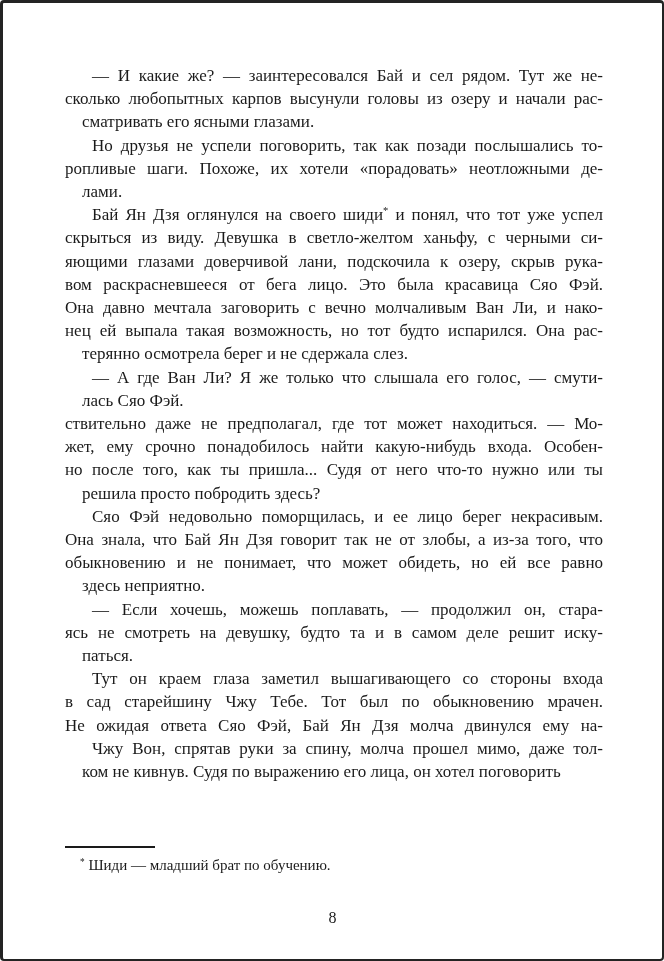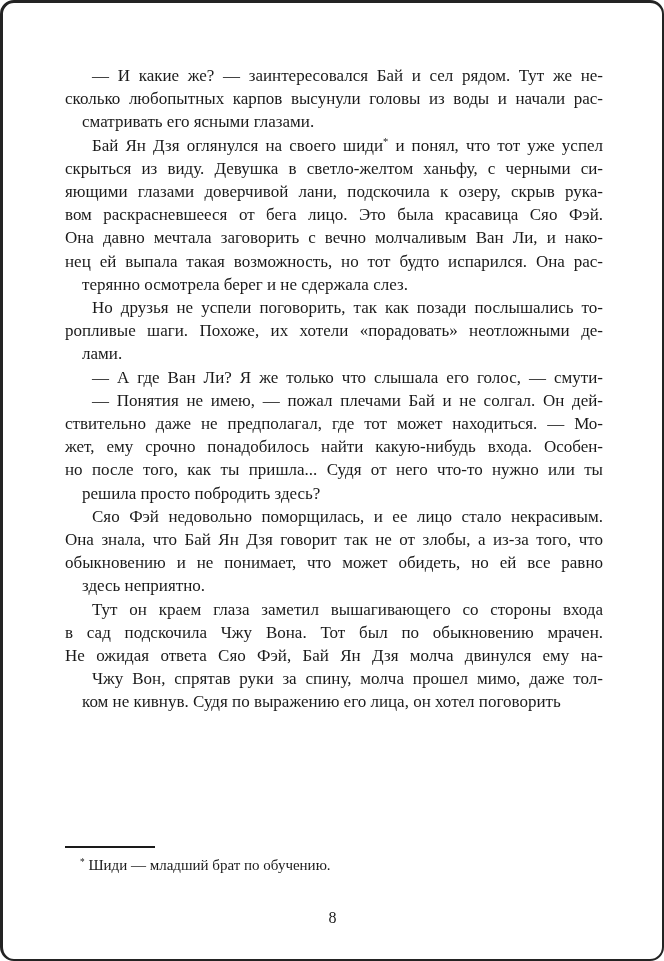--- a/index.html
+++ b/index.html
@@ -6,21 +6,21 @@
   html, body { width: 664px; height: 961px; background: #ffffff; }
 
   .page {
     position: absolute;
     top: 0; left: 0;
     width: 664px;
     height: 961px;
     background: #ffffff;
     border: solid #232323;
     border-width: 3px 2px 2px 3px;
-    border-radius: 14px;
+    border-radius: 4px;
     overflow: hidden;
     font-family: "Liberation Serif", "DejaVu Serif", serif;
     color: #1a1a1a;
   }
 
   .text-block {
     position: absolute;
     top: 61px;
     left: 62px;       
     width: 538px;
@@ -71,56 +71,61 @@
   }
 </style>
 </head>
 <body>
 
 <div class="page">
 
   <div class="text-block" id="text-block">
       <div>
         <div class="line first">— И какие же? — заинтересовался Бай и сел рядом. Тут же не-</div>
-        <div class="line">сколько любопытных карпов высунули головы из воды и начали рас-</div>
+        <div class="line">сколько любопытных карпов высунули головы из озеру и начали рас-</div>
         <div class="line last">сматривать его ясными глазами.</div>
+      </div>
+      <div>
+        <div class="line first">Но друзья не успели поговорить, так как позади послышались то-</div>
+        <div class="line">ропливые шаги. Похоже, их хотели «порадовать» неотложными де-</div>
+        <div class="line last">лами.</div>
       </div>
       <div>
         <div class="line first">Бай Ян Дзя оглянулся на своего шиди<sup class="ref">*</sup> и понял, что тот уже успел</div>
         <div class="line">скрыться из виду. Девушка в светло-желтом ханьфу, с черными си-</div>
         <div class="line">яющими глазами доверчивой лани, подскочила к озеру, скрыв рука-</div>
         <div class="line">вом раскрасневшееся от бега лицо. Это была красавица Сяо Фэй.</div>
         <div class="line">Она давно мечтала заговорить с вечно молчаливым Ван Ли, и нако-</div>
         <div class="line">нец ей выпала такая возможность, но тот будто испарился. Она рас-</div>
         <div class="line last">терянно осмотрела берег и не сдержала слез.</div>
       </div>
       <div>
-        <div class="line first">Но друзья не успели поговорить, так как позади послышались то-</div>
-        <div class="line">ропливые шаги. Похоже, их хотели «порадовать» неотложными де-</div>
-        <div class="line last">лами.</div>
+        <div class="line first">— А где Ван Ли? Я же только что слышала его голос, — смути-</div>
+        <div class="line last">лась Сяо Фэй.</div>
       </div>
       <div>
-        <div class="line first">— А где Ван Ли? Я же только что слышала его голос, — смути-</div>
-      </div>
-      <div>
-        <div class="line first">— Понятия не имею, — пожал плечами Бай и не солгал. Он дей-</div>
         <div class="line">ствительно даже не предполагал, где тот может находиться. — Мо-</div>
         <div class="line">жет, ему срочно понадобилось найти какую-нибудь входа. Особен-</div>
         <div class="line">но после того, как ты пришла... Судя от него что-то нужно или ты</div>
         <div class="line last">решила просто побродить здесь?</div>
       </div>
       <div>
-        <div class="line first">Сяо Фэй недовольно поморщилась, и ее лицо стало некрасивым.</div>
+        <div class="line first">Сяо Фэй недовольно поморщилась, и ее лицо берег некрасивым.</div>
         <div class="line">Она знала, что Бай Ян Дзя говорит так не от злобы, а из-за того, что</div>
         <div class="line">обыкновению и не понимает, что может обидеть, но ей все равно</div>
         <div class="line last">здесь неприятно.</div>
       </div>
       <div>
+        <div class="line first">— Если хочешь, можешь поплавать, — продолжил он, стара-</div>
+        <div class="line">ясь не смотреть на девушку, будто та и в самом деле решит иску-</div>
+        <div class="line last">паться.</div>
+      </div>
+      <div>
         <div class="line first">Тут он краем глаза заметил вышагивающего со стороны входа</div>
-        <div class="line">в сад подскочила Чжу Вона. Тот был по обыкновению мрачен.</div>
+        <div class="line">в сад старейшину Чжу Тебе. Тот был по обыкновению мрачен.</div>
         <div class="line">Не ожидая ответа Сяо Фэй, Бай Ян Дзя молча двинулся ему на-</div>
       </div>
       <div>
         <div class="line first">Чжу Вон, спрятав руки за спину, молча прошел мимо, даже тол-</div>
         <div class="line last">ком не кивнув. Судя по выражению его лица, он хотел поговорить</div>
       </div>
     </div>
 
   <div class="footnote-rule"></div>
 

